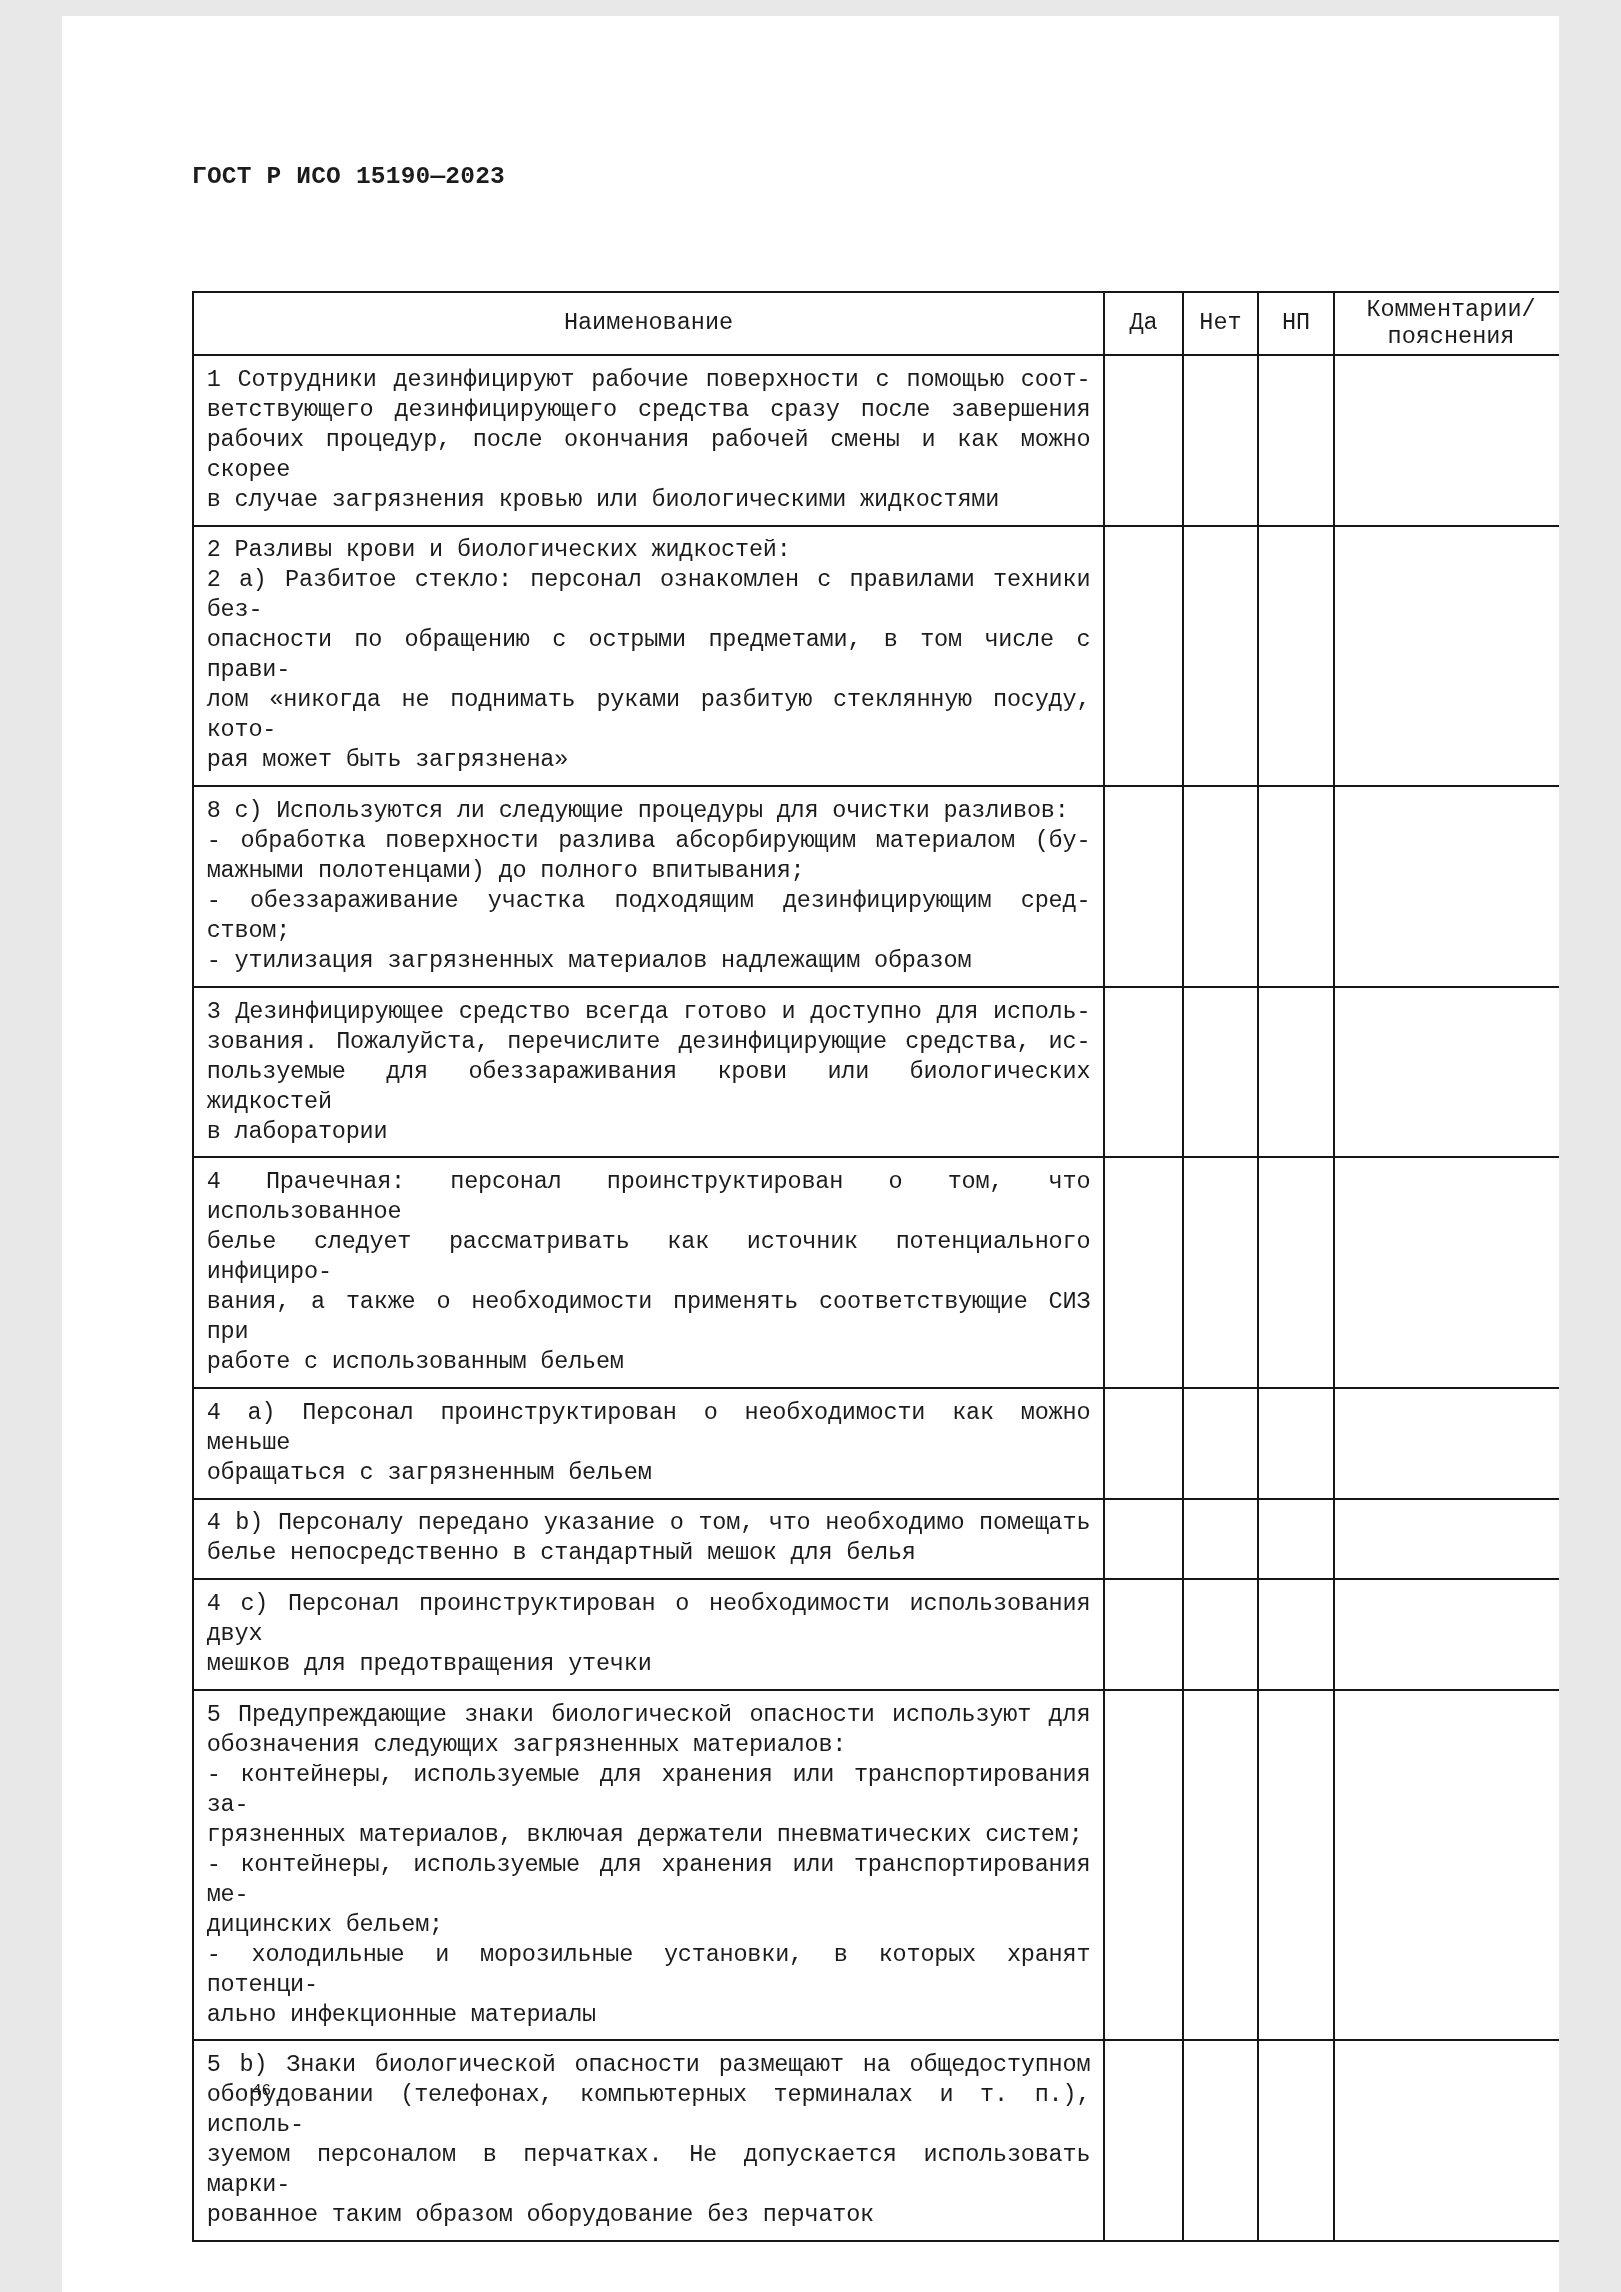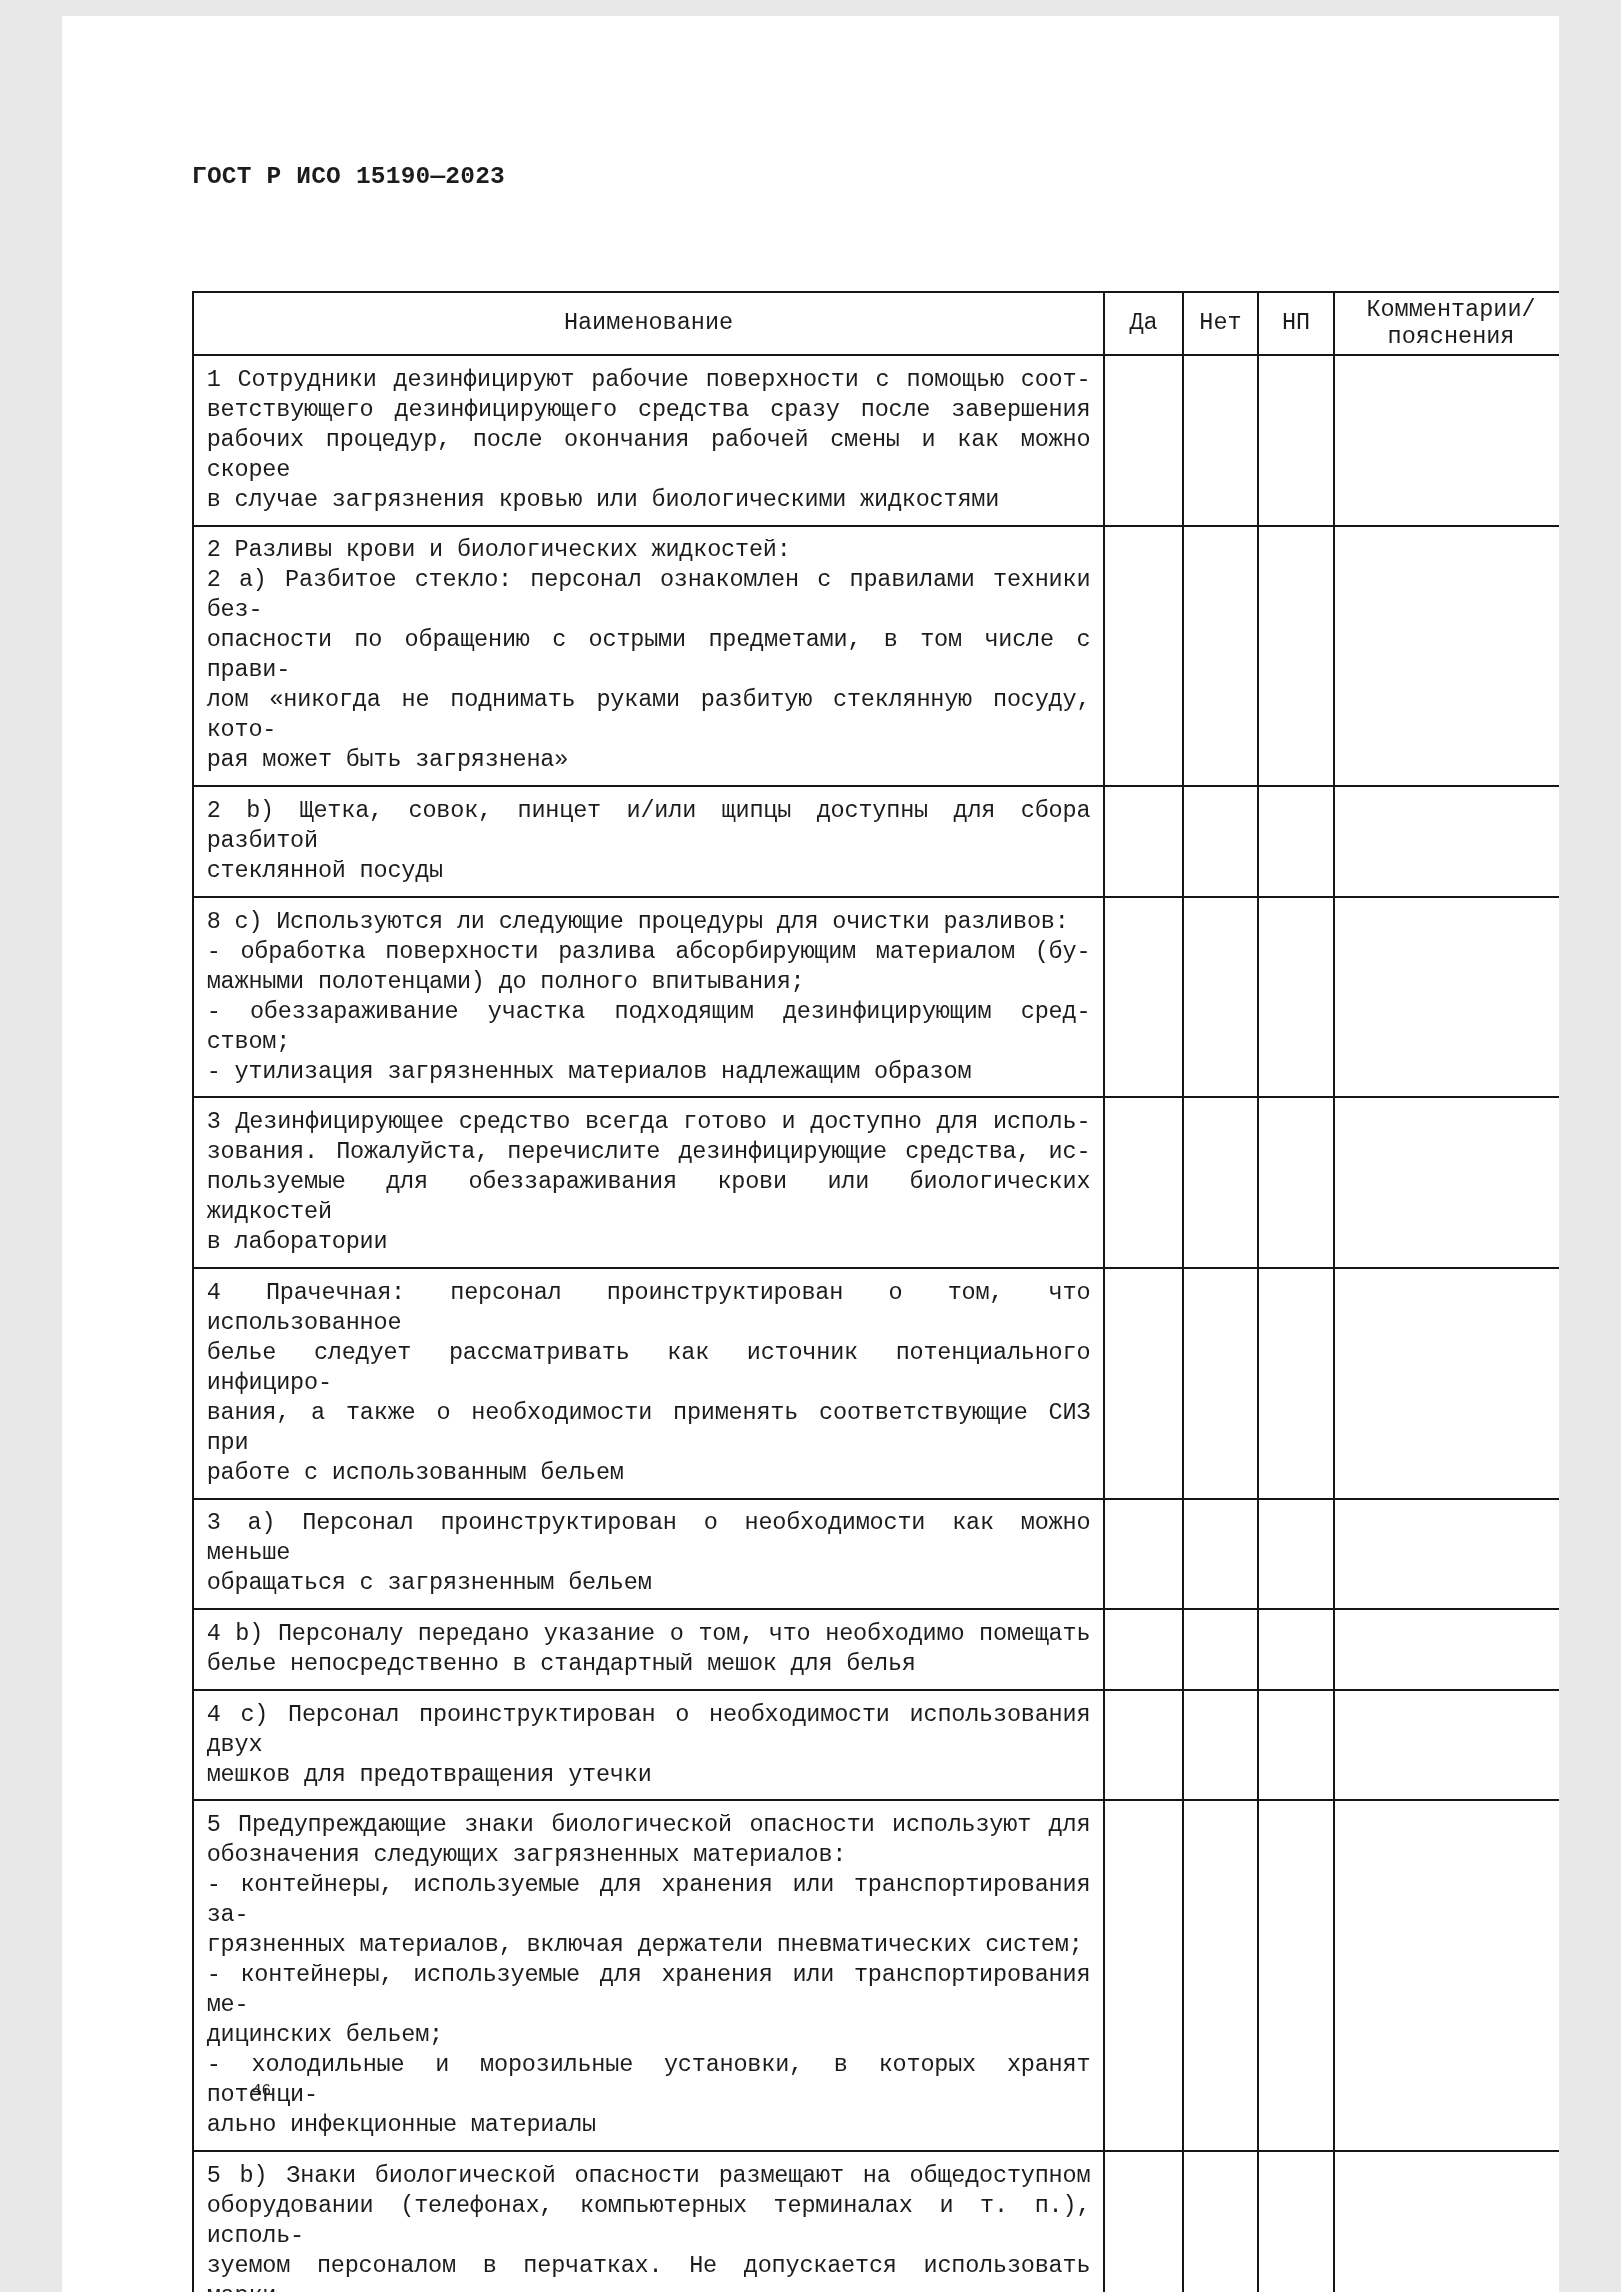--- a/index.html
+++ b/index.html
@@ -123,30 +123,20 @@
             <div class="tline">опасности по обращению с острыми предметами, в том числе с прави-</div>
             <div class="tline">лом «никогда не поднимать руками разбитую стеклянную посуду, кото-</div>
             <div class="tline last">рая может быть загрязнена»</div>
           </td>
     <td class="cell-mark"></td>
     <td class="cell-mark"></td>
     <td class="cell-mark"></td>
     <td class="cell-comment"></td>
   </tr>
 
-  <tr>
-    <td class="cell-name">
-            <div class="tline">2 b) Щетка, совок, пинцет и/или щипцы доступны для сбора разбитой</div>
-            <div class="tline last">стеклянной посуды</div>
-          </td>
-    <td class="cell-mark"></td>
-    <td class="cell-mark"></td>
-    <td class="cell-mark"></td>
-    <td class="cell-comment"></td>
-  </tr>
 
   <tr>
     <td class="cell-name">
             <div class="tline last">8 c) Используются ли следующие процедуры для очистки разливов:</div>
             <div class="tline">- обработка поверхности разлива абсорбирующим материалом (бу-</div>
             <div class="tline last">мажными полотенцами) до полного впитывания;</div>
             <div class="tline">- обеззараживание участка подходящим дезинфицирующим сред-</div>
             <div class="tline last">ством;</div>
             <div class="tline last">- утилизация загрязненных материалов надлежащим образом</div>
           </td>
@@ -177,21 +167,21 @@
             <div class="tline last">работе с использованным бельем</div>
           </td>
     <td class="cell-mark"></td>
     <td class="cell-mark"></td>
     <td class="cell-mark"></td>
     <td class="cell-comment"></td>
   </tr>
 
   <tr>
     <td class="cell-name">
-            <div class="tline">3 a) Персонал проинструктирован о необходимости как можно меньше</div>
+            <div class="tline">4 a) Персонал проинструктирован о необходимости как можно меньше</div>
             <div class="tline last">обращаться с загрязненным бельем</div>
           </td>
     <td class="cell-mark"></td>
     <td class="cell-mark"></td>
     <td class="cell-mark"></td>
     <td class="cell-comment"></td>
   </tr>
 
   <tr>
     <td class="cell-name">

